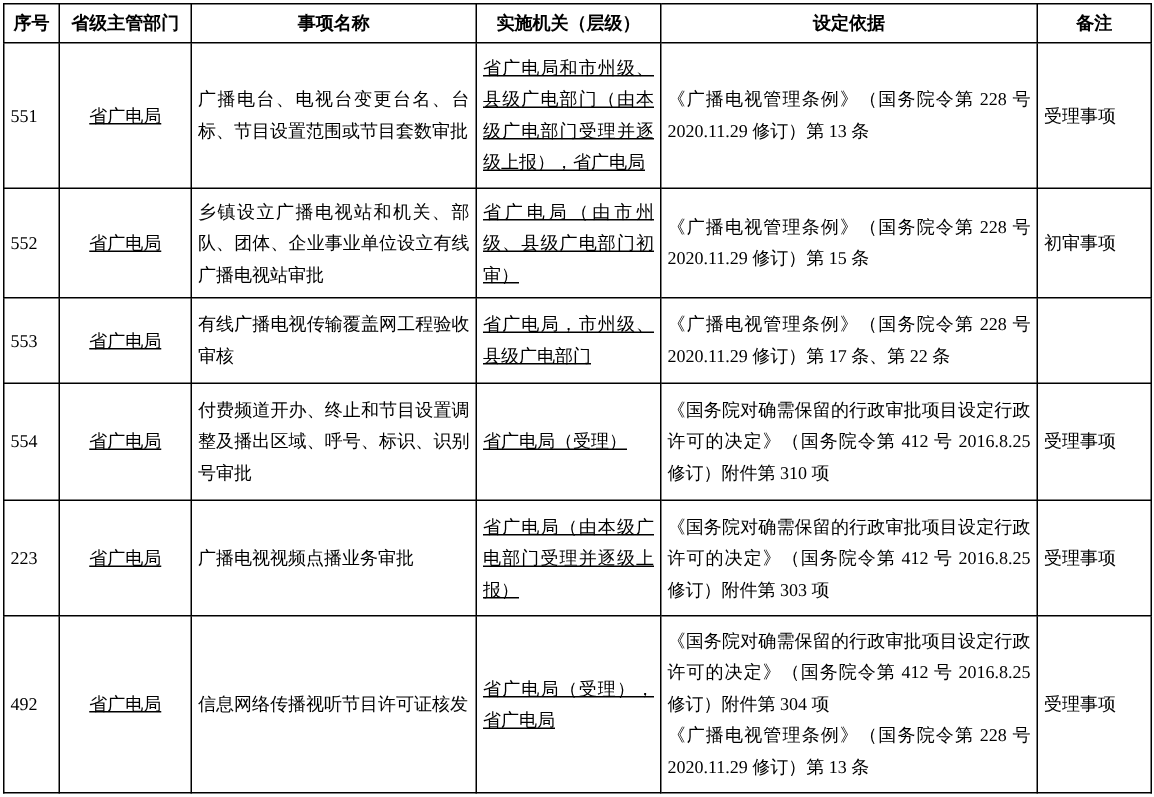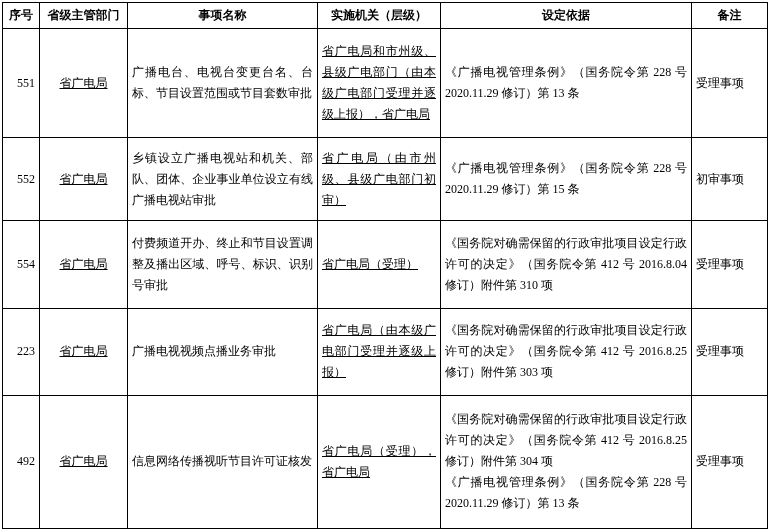--- a/index.html
+++ b/index.html
@@ -35,21 +35,21 @@
     box-sizing: border-box;
     overflow: hidden;
     padding: 2px 4px;
   }
   th.hdr {
     font-weight: bold;
     text-align: center;
     height: 25px;
     padding: 1px 2px;
   }
-  td.c-seq    { text-align: right; }
+  td.c-seq    { text-align: left; }
   td.c-dept   { text-align: center; text-decoration: underline; }
   td.c-item   { text-align: justify; padding: 2px 8px; }
   td.c-agency { text-align: justify; padding: 2px 7px; white-space: pre-line; text-decoration: underline; }
   td.c-basis  { text-align: justify; padding: 2px 9px; white-space: pre-line; font-family: Liberation Serif, serif; }
   td.c-note   { text-align: left; padding: 2px 3px; }
 </style>
 </head>
 <body>
 
 <div class="page">
@@ -82,26 +82,34 @@
         <td class="c-note">受理事项</td>
       </tr>
       <tr style="height:73px">
         <td class="c-seq">552</td>
         <td class="c-dept">省广电局</td>
         <td class="c-item">乡镇设立广播电视站和机关、部队、团体、企业事业单位设立有线广播电视站审批</td>
         <td class="c-agency">省广电局（由市州级、县级广电部门初审）</td>
         <td class="c-basis">《广播电视管理条例》（国务院令第 228 号 2020.11.29 修订）第 15 条</td>
         <td class="c-note">初审事项</td>
       </tr>
+      <tr style="height:57px">
+        <td class="c-seq">553</td>
+        <td class="c-dept">省广电局</td>
+        <td class="c-item">有线广播电视传输覆盖网工程验收审核</td>
+        <td class="c-agency">省广电局，市州级、县级广电部门</td>
+        <td class="c-basis">《广播电视管理条例》（国务院令第 228 号 2020.11.29 修订）第 17 条、第 22 条</td>
+        <td class="c-note"></td>
+      </tr>
       <tr style="height:78px">
         <td class="c-seq">554</td>
         <td class="c-dept">省广电局</td>
         <td class="c-item">付费频道开办、终止和节目设置调整及播出区域、呼号、标识、识别号审批</td>
         <td class="c-agency">省广电局（受理）</td>
-        <td class="c-basis">《国务院对确需保留的行政审批项目设定行政许可的决定》（国务院令第 412 号 2016.8.04 修订）附件第 310 项</td>
+        <td class="c-basis">《国务院对确需保留的行政审批项目设定行政许可的决定》（国务院令第 412 号 2016.8.25 修订）附件第 310 项</td>
         <td class="c-note">受理事项</td>
       </tr>
       <tr style="height:77px">
         <td class="c-seq">223</td>
         <td class="c-dept">省广电局</td>
         <td class="c-item">广播电视视频点播业务审批</td>
         <td class="c-agency">省广电局（由本级广电部门受理并逐级上报）</td>
         <td class="c-basis">《国务院对确需保留的行政审批项目设定行政许可的决定》（国务院令第 412 号 2016.8.25 修订）附件第 303 项</td>
         <td class="c-note">受理事项</td>
       </tr>

